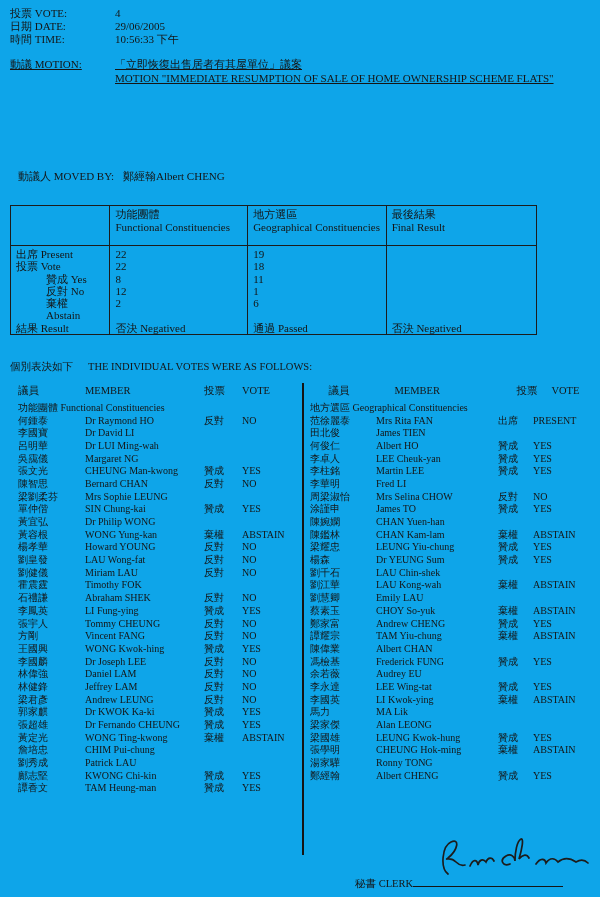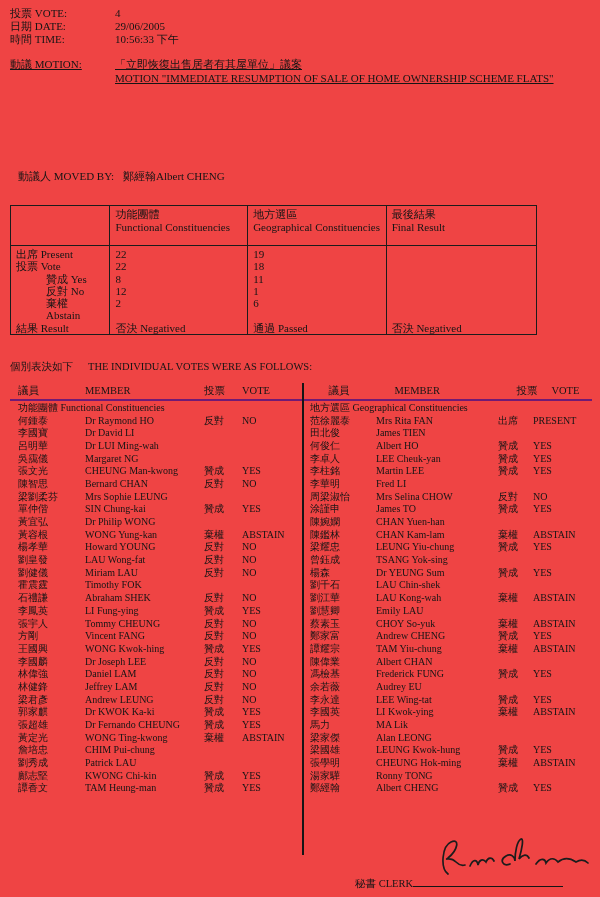--- a/index.html
+++ b/index.html
@@ -1,19 +1,19 @@
 <!DOCTYPE html>
 <html><head>
 <meta charset="utf-8">
 <style>
   * { margin:0; padding:0; box-sizing:border-box; }
   html,body { background:#e8e8e6; }
   .page {
     position:relative; width:600px; height:897px; margin:0 auto;
-    background:#ef4444; color:#151515;
+    background:#0ea5e9; color:#151515;
     font-family:"Liberation Serif","DejaVu Serif",serif;
     overflow:hidden;
   }
   .lblcol { display:inline-block; width:105px; vertical-align:top; }
   .info { position:absolute; top:7px; left:10px; font-size:11px; line-height:13px; }
   .motion { position:absolute; top:58px; left:10px; font-size:11px; line-height:13.5px; display:flex;text-decoration:underline; }
   .movedby { position:absolute; top:169px; left:10px; font-size:11px;padding-left:8px; }
   
   table.summary { position:absolute; top:205px; left:10px; width:527px; border-collapse:collapse; font-size:11px; }
   table.summary, table.summary th, table.summary td { border:0; }
@@ -22,21 +22,21 @@
     text-align:left; vertical-align:top; font-weight:normal; padding:2px 5px; height:40px; line-height:13px; }
   table.summary th:first-child { border-left:0; }
   table.summary td { border-left:1.5px solid #1c1c1c; padding:0 5px; line-height:12.3px; vertical-align:top; }
   table.summary td:first-child { border-left:0; }
   table.summary tr.first td { padding-top:2px; }
   td.indent { padding-left:35px !important; }
   
   .sec-title { position:absolute; top:360px; left:10px; font-size:10.5px; }
   .sec-title .zh { margin-right:15px; }
   .ind { position:absolute; top:383px; left:10px; width:582px; }
-  .ind-header { display:flex; border-bottom:2px solid #701a75; padding-bottom:1px;gap:37px; }
+  .ind-header { display:flex; border-bottom:2px solid #0ea5e9; padding-bottom:1px;gap:37px; }
   .half { width:292px; }
   .half.r { width:290px; }
   .vrow { display:grid; grid-template-columns:67px 119px 38px auto; padding-left:8px;
     font-size:10px; line-height:12.7px; height:12.7px; overflow:hidden; }
   .half.r .vrow { grid-template-columns:66px 122px 35px auto; }
   .vhead .vrow { font-size:10.5px; line-height:15px; height:15px; }
   .vsub { font-size:10px; line-height:13.5px; height:13.5px; padding-left:8px; }
   .vdivider { position:absolute; left:292px; top:0; width:1.5px; height:472px; background:#151515; }
   
   .signature { position:absolute; left:418px; top:834px; }
@@ -405,26 +405,20 @@
             <span>棄權</span>
             <span>ABSTAIN</span>
           </div>
           <div class="vrow">
             <span>梁耀忠</span>
             <span>LEUNG Yiu-chung</span>
             <span>贊成</span>
             <span>YES</span>
           </div>
           <div class="vrow">
-            <span>曾鈺成</span>
-            <span>TSANG Yok-sing</span>
-            <span></span>
-            <span></span>
-          </div>
-          <div class="vrow">
             <span>楊森</span>
             <span>Dr YEUNG Sum</span>
             <span>贊成</span>
             <span>YES</span>
           </div>
           <div class="vrow">
             <span>劉千石</span>
             <span>LAU Chin-shek</span>
             <span></span>
             <span></span>

